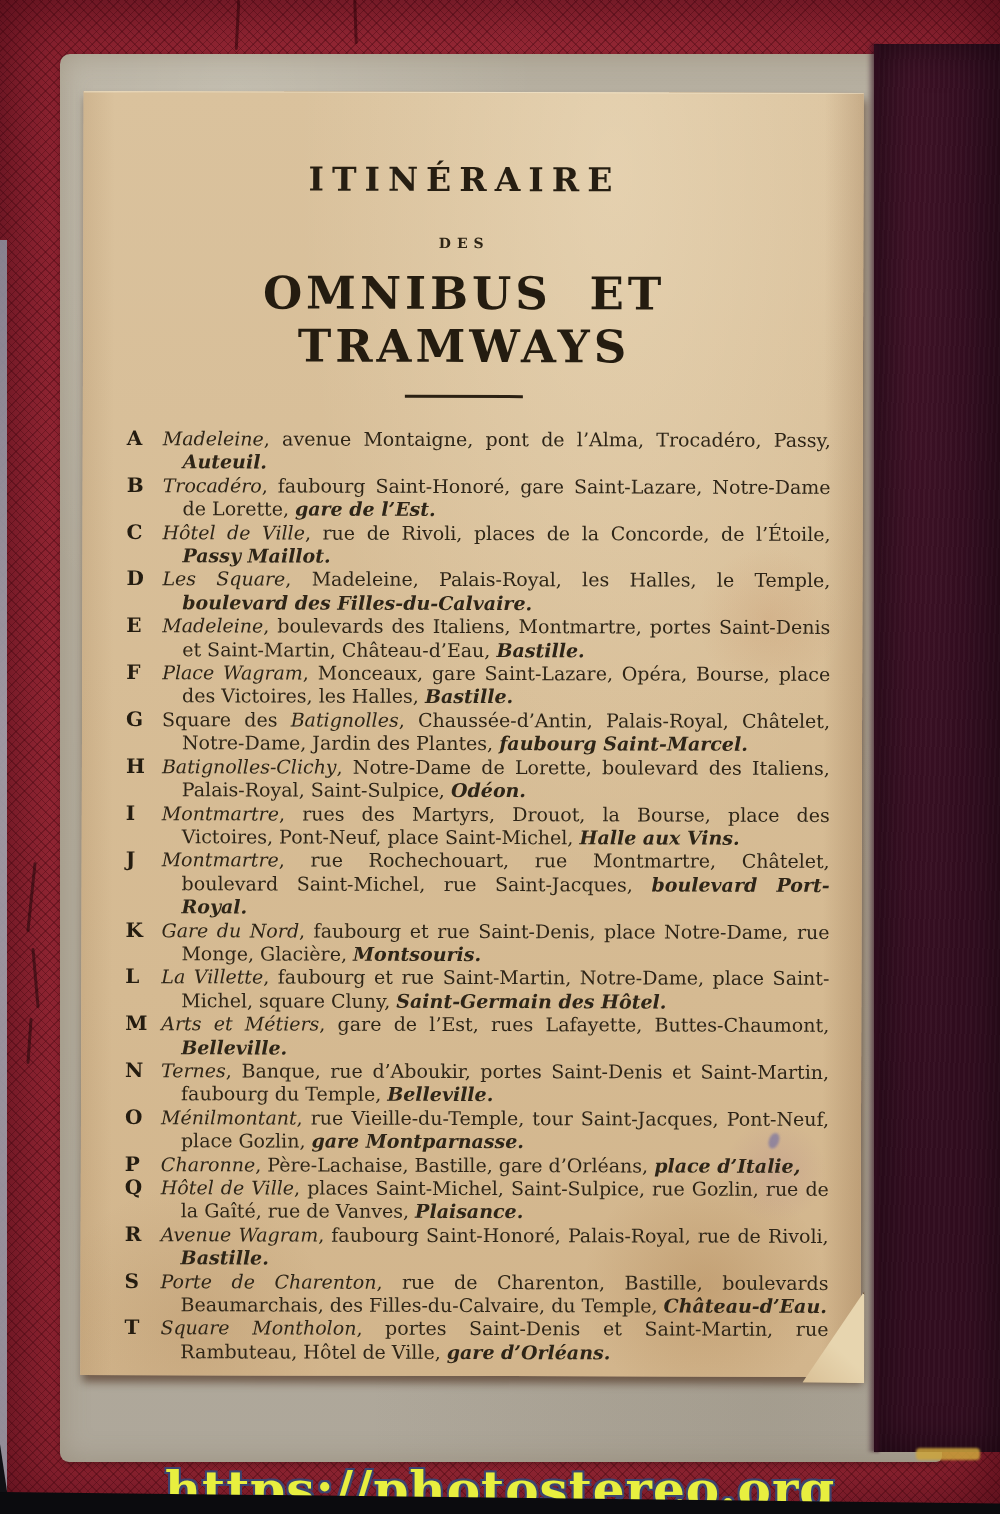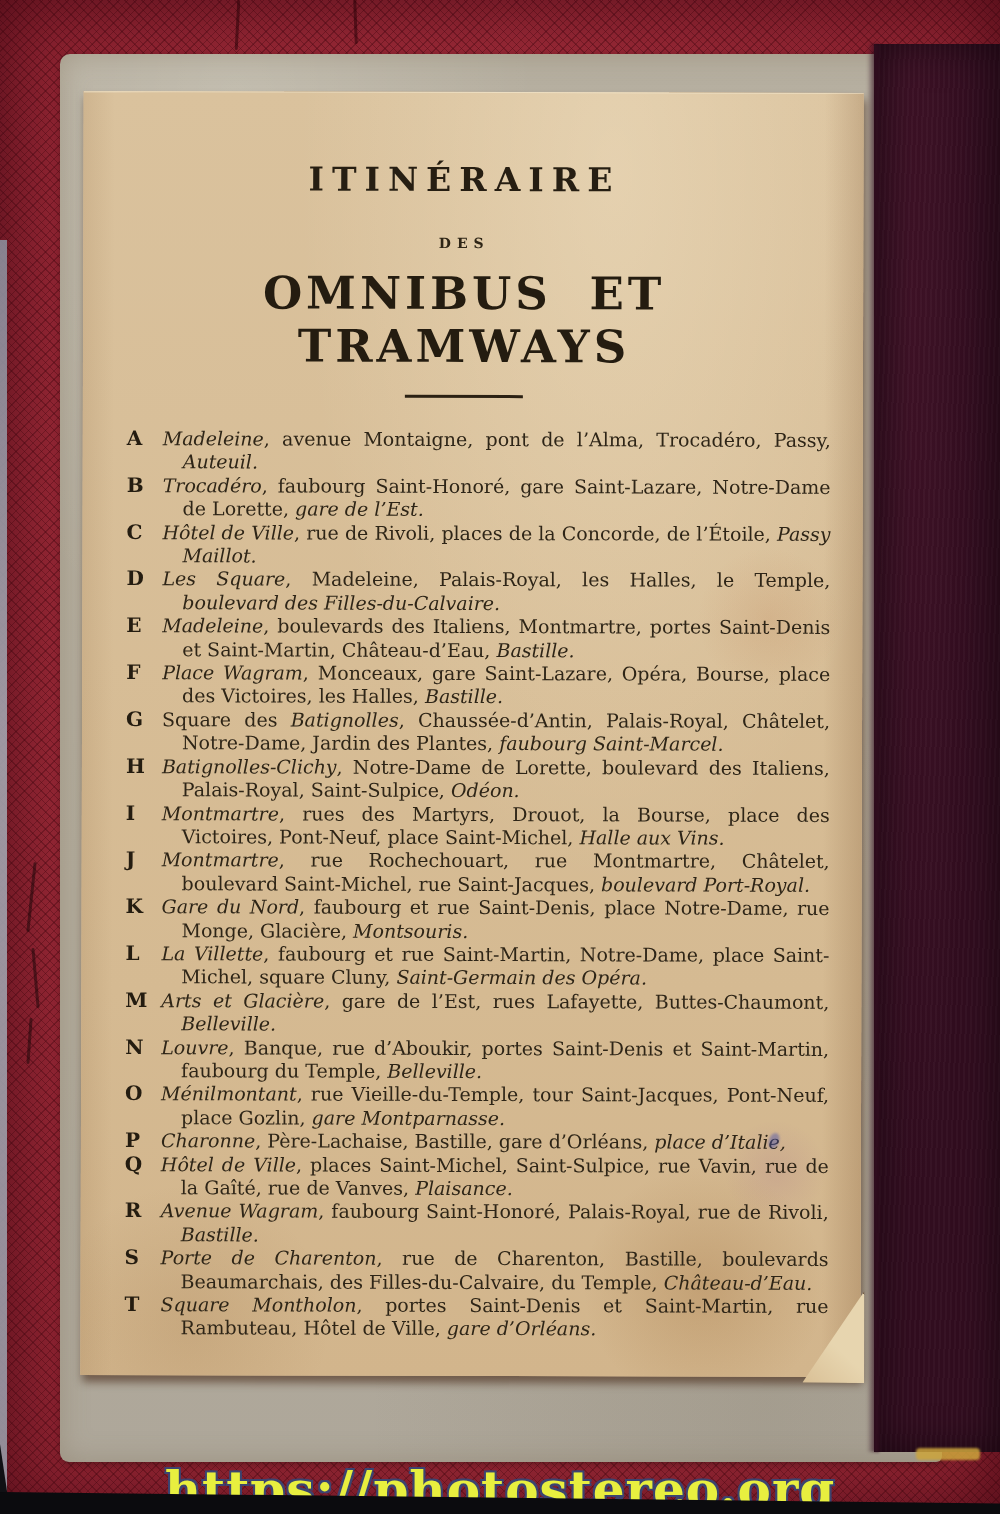--- a/index.html
+++ b/index.html
@@ -112,21 +112,21 @@
   .route{display:flex;align-items:flex-start;font-size:19px;line-height:23.4px;}
   .route .letter{
     flex:0 0 36px;font-weight:bold;font-size:20px;color:#241c10;
     letter-spacing:1px;
   }
   .route .rtext{
     flex:1;text-align:justify;padding-left:20px;text-indent:-20px;
     color:#2e2517;
   }
   .route .rtext .it{font-style:italic;}
-  .route .rtext .bd{font-weight:normal;font-style:italic;}
+  .route .rtext .bd{font-weight:bold;font-style:italic;}
   
   .watermark{
     position:absolute;left:0;top:1460px;width:1000px;text-align:center;
     font-family:"DejaVu Serif","Liberation Serif",serif;
     font-weight:bold;font-size:50px;letter-spacing:1px;
     color:var(--watermark-fill);
     -webkit-text-stroke:2px var(--watermark-outline);
     paint-order:stroke fill;
     text-shadow:
       -2px -2px 0 var(--watermark-outline), 2px -2px 0 var(--watermark-outline),
@@ -203,41 +203,41 @@
         <div class="route">
           <span class="letter">J</span>
           <div class="rtext"><span class="it">Montmartre</span><span>, rue Rochechouart, rue Montmartre, Châtelet, boulevard Saint-Michel, rue Saint-Jacques, </span><span class="bd">boulevard Port-Royal.</span></div>
         </div>
         <div class="route">
           <span class="letter">K</span>
           <div class="rtext"><span class="it">Gare du Nord</span><span>, faubourg et rue Saint-Denis, place Notre-Dame, rue Monge, Glacière, </span><span class="bd">Montsouris.</span></div>
         </div>
         <div class="route">
           <span class="letter">L</span>
-          <div class="rtext"><span class="it">La Villette</span><span>, faubourg et rue Saint-Martin, Notre-Dame, place Saint-Michel, square Cluny, </span><span class="bd">Saint-Germain des Opéra.</span></div>
+          <div class="rtext"><span class="it">La Villette</span><span>, faubourg et rue Saint-Martin, Notre-Dame, place Saint-Michel, square Cluny, </span><span class="bd">Saint-Germain des Hôtel.</span></div>
         </div>
         <div class="route">
           <span class="letter">M</span>
-          <div class="rtext"><span class="it">Arts et Glacière</span><span>, gare de l’Est, rues Lafayette, Buttes-Chaumont, </span><span class="bd">Belleville.</span></div>
+          <div class="rtext"><span class="it">Arts et Métiers</span><span>, gare de l’Est, rues Lafayette, Buttes-Chaumont, </span><span class="bd">Belleville.</span></div>
         </div>
         <div class="route">
           <span class="letter">N</span>
-          <div class="rtext"><span class="it">Louvre</span><span>, Banque, rue d’Aboukir, portes Saint-Denis et Saint-Martin, faubourg du Temple, </span><span class="bd">Belleville.</span></div>
+          <div class="rtext"><span class="it">Ternes</span><span>, Banque, rue d’Aboukir, portes Saint-Denis et Saint-Martin, faubourg du Temple, </span><span class="bd">Belleville.</span></div>
         </div>
         <div class="route">
           <span class="letter">O</span>
           <div class="rtext"><span class="it">Ménilmontant</span><span>, rue Vieille-du-Temple, tour Saint-Jacques, Pont-Neuf, place Gozlin, </span><span class="bd">gare Montparnasse.</span></div>
         </div>
         <div class="route">
           <span class="letter">P</span>
           <div class="rtext"><span class="it">Charonne</span><span>, Père-Lachaise, Bastille, gare d’Orléans, </span><span class="bd">place d’Italie,</span></div>
         </div>
         <div class="route">
           <span class="letter">Q</span>
-          <div class="rtext"><span class="it">Hôtel de Ville</span><span>, places Saint-Michel, Saint-Sulpice, rue Vavin, rue de la Gaîté, rue de Vanves, </span><span class="bd">Plaisance.</span></div>
+          <div class="rtext"><span class="it">Hôtel de Ville</span><span>, places Saint-Michel, Saint-Sulpice, rue Gozlin, rue de la Gaîté, rue de Vanves, </span><span class="bd">Plaisance.</span></div>
         </div>
         <div class="route">
           <span class="letter">R</span>
           <div class="rtext"><span class="it">Avenue Wagram</span><span>, faubourg Saint-Honoré, Palais-Royal, rue de Rivoli, </span><span class="bd">Bastille.</span></div>
         </div>
         <div class="route">
           <span class="letter">S</span>
           <div class="rtext"><span class="it">Porte de Charenton</span><span>, rue de Charenton, Bastille, boulevards Beaumarchais, des Filles-du-Calvaire, du Temple, </span><span class="bd">Château-d’Eau.</span></div>
         </div>
         <div class="route">

